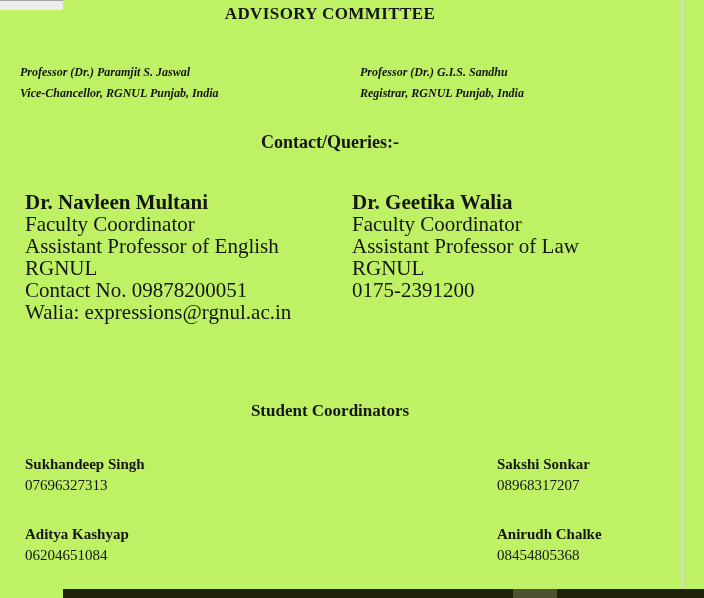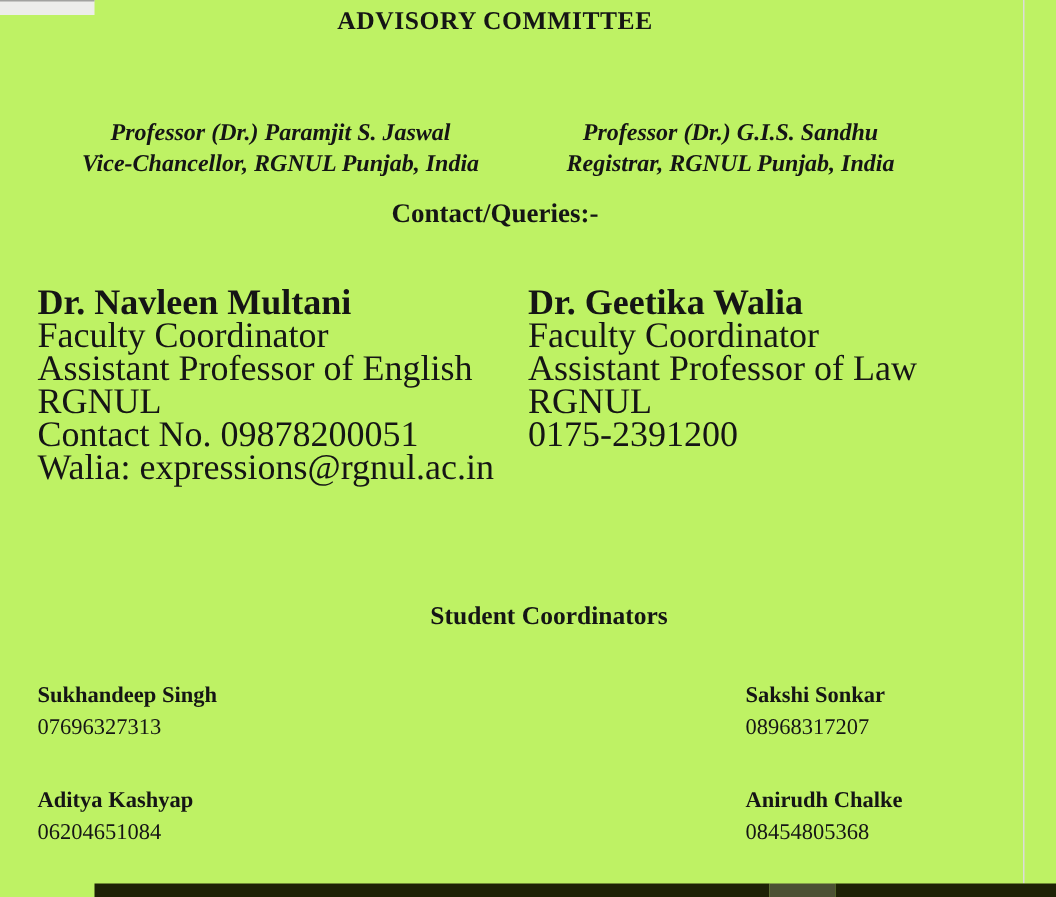--- a/index.html
+++ b/index.html
@@ -21,42 +21,41 @@
   .page-title {
     top: 4px; left: 0; width: 660px;
     text-align: center;
     font-size: 17px;
     font-weight: bold;
     letter-spacing: 0.4px;
   }
 
   .advisor {
     top: 62px;
-    text-align: center;
+    text-align: left;
     font-weight: bold;
     font-style: italic;
-    font-size: 16px;
+    font-size: 12px;
     line-height: 21px;
-    margin-top: 16px;
   }
   .advisor-left  { left: 20px;  width: 334px; }
   .advisor-right { left: 360px; width: 254px; }
 
   .section-heading {
     left: 0; width: 660px;
     text-align: center;
     font-weight: bold;
     font-size: 18px;
   }
   .contact-heading { top: 132px; }
-  .students-heading { top: 401px; font-size: 17px; margin-left: 36px; }
+  .students-heading { top: 401px; font-size: 17px; }
 
   .contact-block {
     top: 191px;
-    font-size: 24px;
+    font-size: 21px;
     line-height: 22px;
   }
   .contact-left  { left: 25px; }
   .contact-right { left: 352px; }
   .contact-name { font-weight: bold; }
 
   .student-cell {
     font-size: 15px;
     line-height: 21px;
   }

